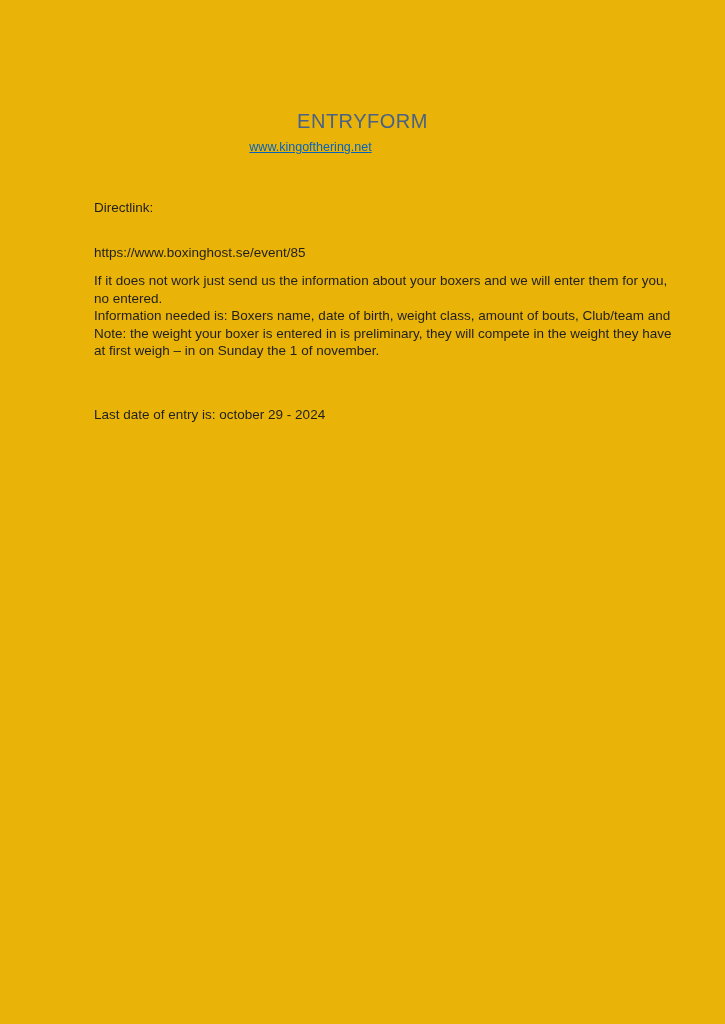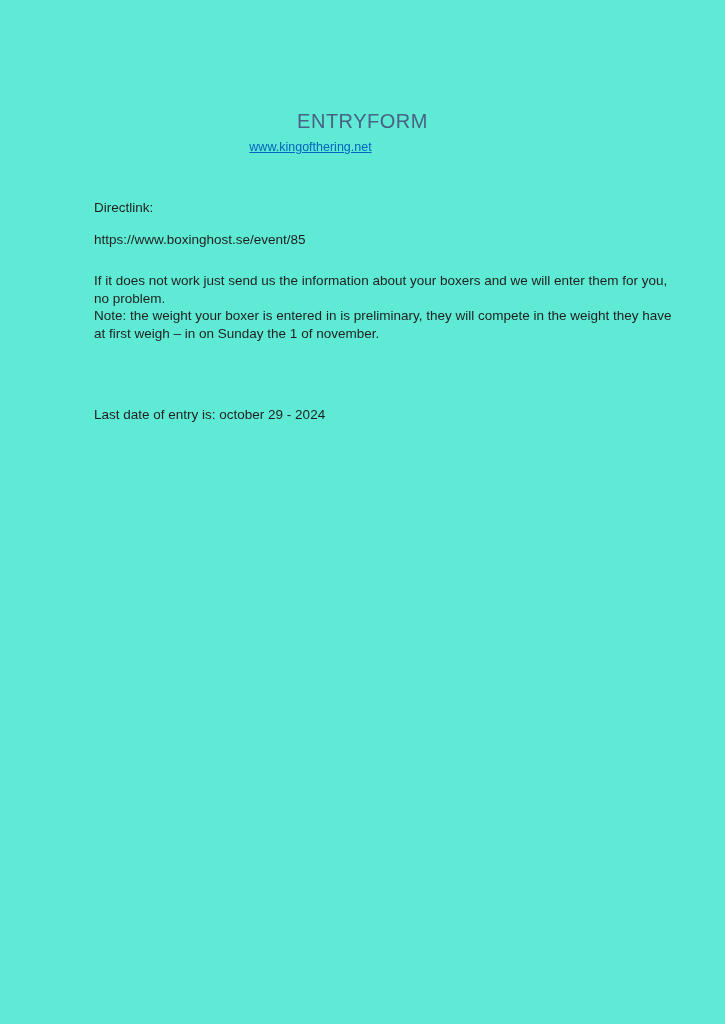--- a/index.html
+++ b/index.html
@@ -10,21 +10,21 @@
   body {
     width: 725px;
     height: 1024px;
     position: relative;
     font-family: "Liberation Sans", sans-serif;
     overflow: hidden;
   }
   .doc-page {
     position: absolute;
     inset: 0;
-    background: #5eead4;
+    background: #eab308;
   }
   .doc-title {
     position: absolute;
     top: 110px;
     left: 0;
     width: 725px;
     text-align: center;
     margin: 0;
     font-size: 20px;
     font-weight: 400;
@@ -53,21 +53,21 @@
     color: #1f1f1f;
     line-height: 17.6px;
   }
   .txt-block {
     position: absolute;
     left: 0;
     margin: 8px;
     white-space: nowrap;
   }
   .directlink-label { top: 191px; }
-  .url-line        { top: 223px; }
+  .url-line        { top: 236px; }
   .info-paragraph  { top: 264px; }
   .last-date       { top: 398px; }
   .line { white-space: nowrap; }
 </style>
 </head>
 <body>
 
 <div class="doc-page">
 
   <h1 class="doc-title">ENTRYFORM</h1>
@@ -77,21 +77,22 @@
   </div>
 
   <div class="body-text">
 
     <p class="txt-block directlink-label">Directlink:</p>
 
     <p class="txt-block url-line">https://www.boxinghost.se/event/85</p>
 
     <div class="txt-block info-paragraph">
       <div class="line">If it does not work just send us the information about your boxers and we will enter them for you,</div>
-      <div class="line">no problem.</div>
+      <div class="line">no entered.</div>
+      <div class="line">Information needed is: Boxers name, date of birth, weight class, amount of bouts, Club/team and</div>
       <div class="line">Note: the weight your boxer is entered in is preliminary, they will compete in the weight they have</div>
       <div class="line">at first weigh – in on Sunday the 1 of november.</div>
     </div>
 
     <p class="txt-block last-date">Last date of entry is: october 29 - 2024</p>
 
   </div>
 </div>
 
 </body></html>

